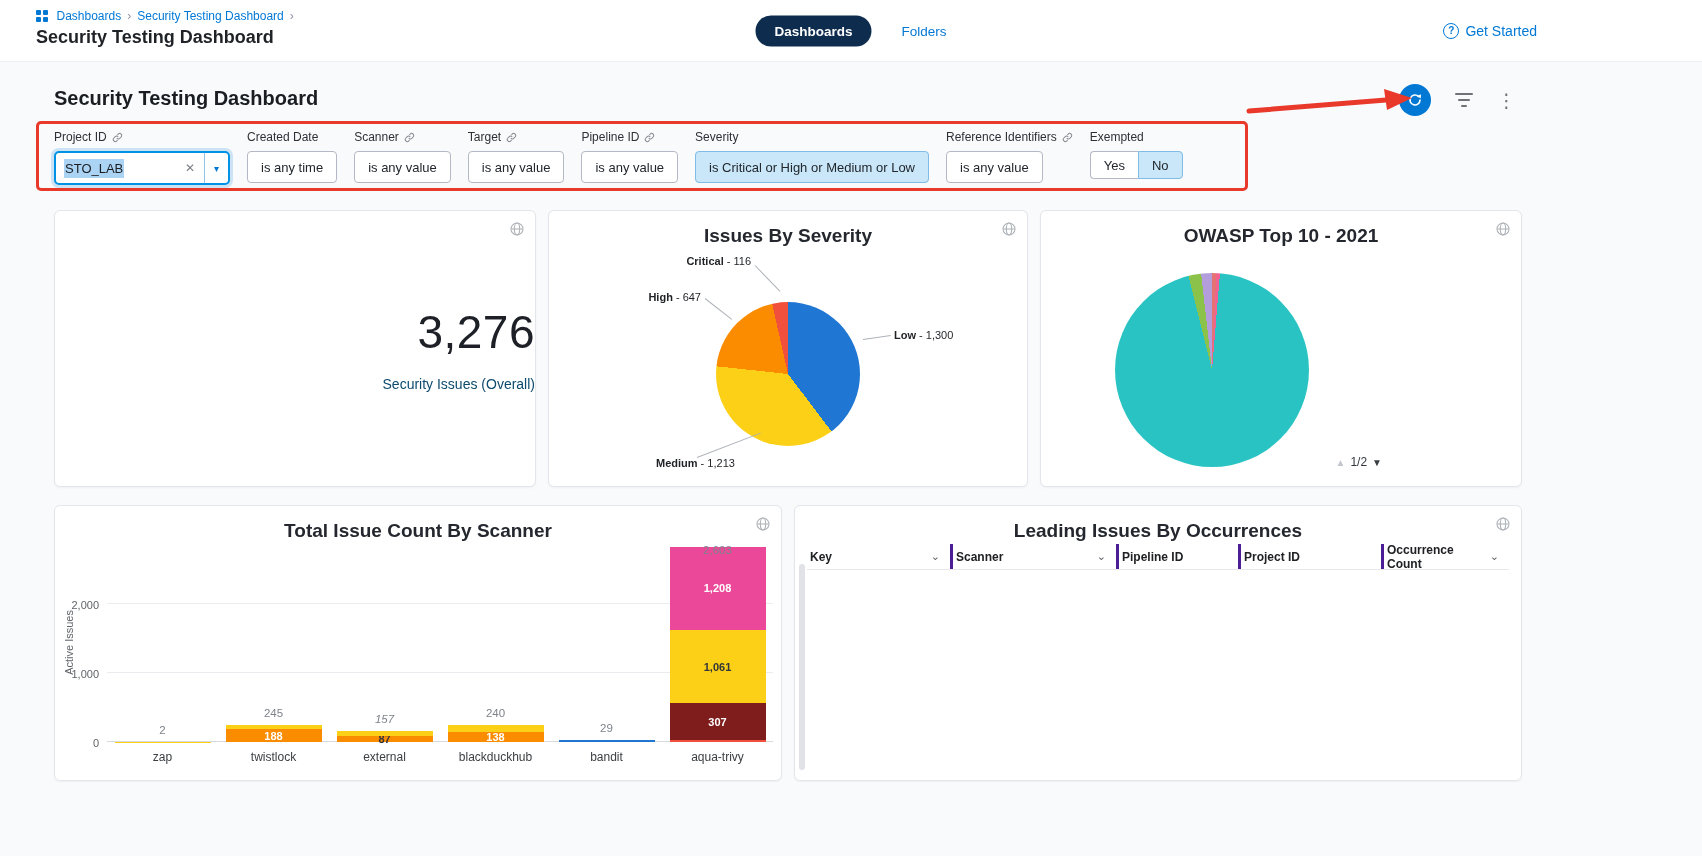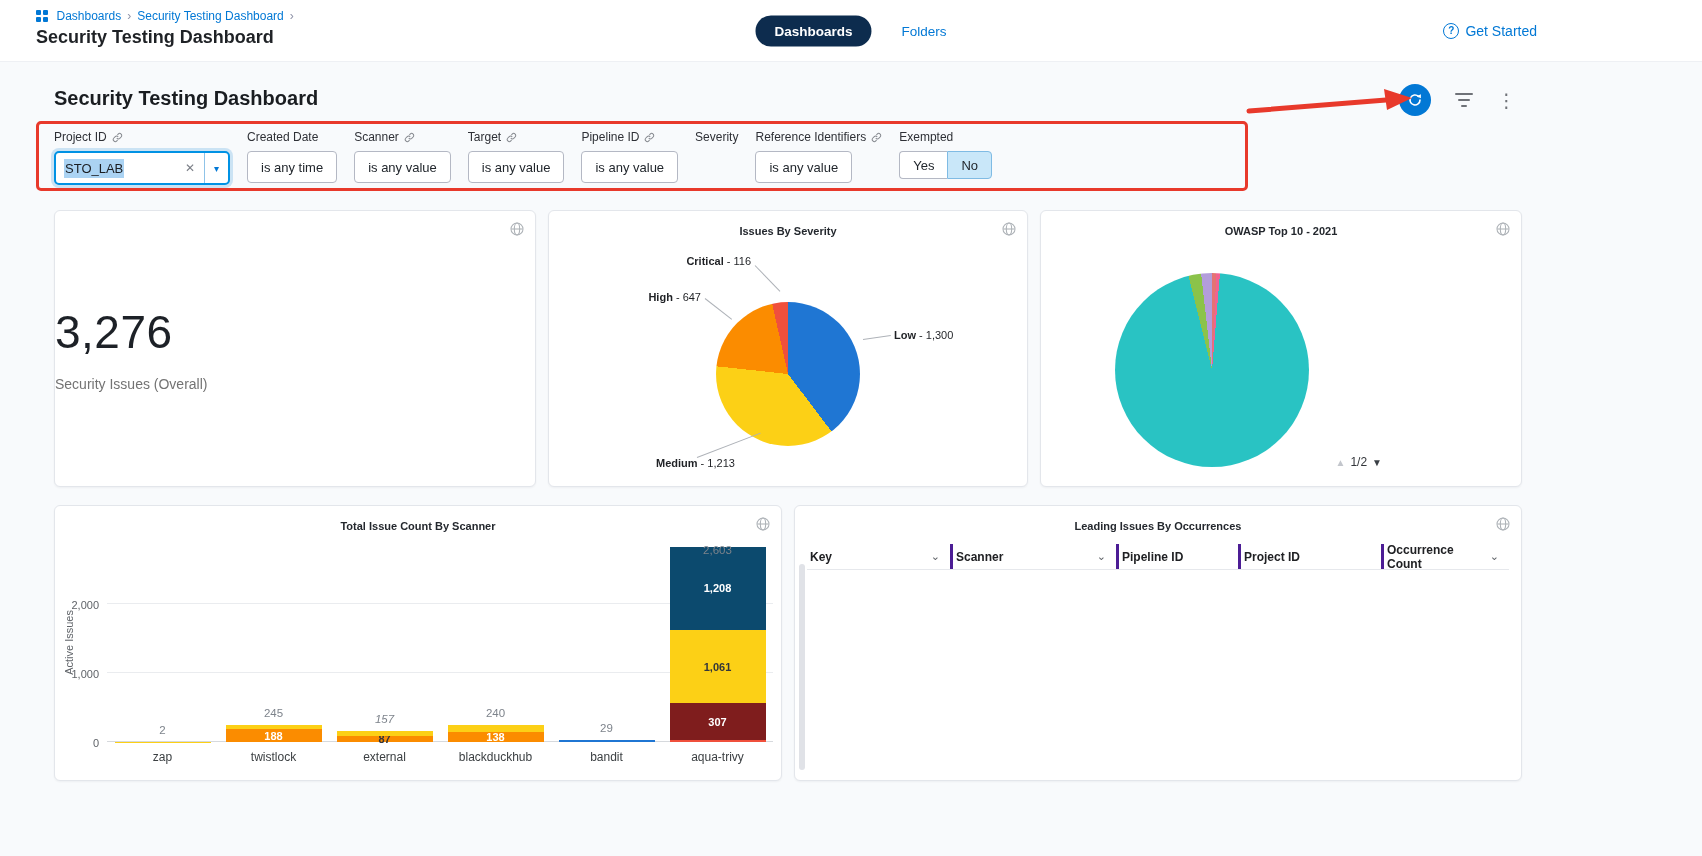--- a/index.html
+++ b/index.html
@@ -47,25 +47,25 @@
   .seg{padding:0 13px;background:#fff;border:1px solid #b4b8c4;font-size:13px;color:#22272d;cursor:pointer;font-family:inherit}
   .seg:first-child{border-radius:4px 0 0 4px;border-right:none}
   .seg:last-child{border-radius:0 4px 4px 0}
   .seg.selected{background:#c9e7f9;border-color:#7fbbe4}
 
   
   .row1{position:absolute;left:54px;top:148px;display:grid;grid-template-columns:482px 480px 482px;grid-gap:12px;height:277px}
   .row2{position:absolute;left:54px;top:443px;display:grid;grid-template-columns:728px 728px;grid-gap:12px;height:276px}
   .tile{position:relative;background:#fff;border:1px solid #e3e6eb;border-radius:6px;box-shadow:0 1px 2px rgba(40,41,61,.05)}
   .tile-globe{position:absolute;top:10px;right:10px;background:none;border:none;cursor:pointer;opacity:.8;z-index:5}
-  .tile-title{position:absolute;top:14px;left:0;right:0;text-align:center;font-size:11px;font-weight:700;color:#24282e}
-
-  .tile-metric{display:flex;flex-direction:column;align-items:flex-start;justify-content:center}
+  .tile-title{position:absolute;top:14px;left:0;right:0;text-align:center;font-size:19px;font-weight:700;color:#24282e}
+
+  .tile-metric{display:flex;flex-direction:column;align-items:flex-end;justify-content:center}
   .metric-value{font-size:46px;color:#1d2127;letter-spacing:.5px}
-  .metric-label{font-size:14px;color:#737373;margin-top:17px}
+  .metric-label{font-size:14px;color:#0c4a6e;margin-top:17px}
 
   .pie{border-radius:50%;position:absolute;cursor:pointer}
   .severity-pie{left:167px;top:91px;width:144px;height:144px}
   .owasp-pie{left:74px;top:62px;width:194px;height:194px}
   .pie-label{position:absolute;font-size:11px;color:#1f2125;white-space:nowrap}
   .pie-label b{font-weight:700}
   .lbl-critical{top:44px;left:90px;width:112px;text-align:right}
   .lbl-high{top:80px;left:40px;width:112px;text-align:right}
   .lbl-low{top:118px;left:345px}
   .lbl-medium{top:246px;left:107px}
@@ -210,20 +210,21 @@
             <path d="M13.5 10.5a4.5 4.5 0 0 0-6.4-.4l-3 3a4.5 4.5 0 0 0 6.4 6.4l1.7-1.7"></path>
           </svg>
         </div>
         <button class="filter-btnv">is any value</button>
       </div>
 
       <div class="filter">
         <div class="filter-label-row">
           <span class="filter-label">Severity</span>
         </div>
+        <button class="filter-btnv blue">is Critical or High or Medium or Low</button>
       </div>
 
       <div class="filter">
         <div class="filter-label-row">
           <span class="filter-label">Reference Identifiers</span>
           <svg class="link-icon" width="11" height="11" viewBox="0 0 24 24" fill="none" stroke="#85888e" stroke-width="2.2">
             <path d="M10.5 13.5a4.5 4.5 0 0 0 6.4.4l3-3a4.5 4.5 0 0 0-6.4-6.4l-1.7 1.7"></path>
             <path d="M13.5 10.5a4.5 4.5 0 0 0-6.4-.4l-3 3a4.5 4.5 0 0 0 6.4 6.4l1.7-1.7"></path>
           </svg>
         </div>
@@ -356,21 +357,21 @@
               </div>
               <div class="bar-slot">
                 <div class="bar-stack">
                   <div class="bar-seg" style="height: 1.86207px; background: rgb(240, 80, 60);"></div>
                   <div class="bar-seg" style="height: 37px; background: #7f1d1d;">
                     <span class="seg-label" style="color: rgb(255, 255, 255);">307</span>
                   </div>
                   <div class="bar-seg" style="height: 73.1724px; background: rgb(252, 208, 22);">
                     <span class="seg-label" style="color: rgb(51, 54, 59);">1,061</span>
                   </div>
-                  <div class="bar-seg" style="height: 83.3103px; background: #0c4a6e; text-decoration: underline;">
+                  <div class="bar-seg" style="height: 83.3103px; background: #ec4899; text-decoration: underline;">
                     <span class="seg-label" style="color: rgb(255, 255, 255);">1,208</span>
                   </div>
                 </div>
                 <div class="bar-total" style="bottom: 185.517px;">2,603</div>
               </div>
             </div>
           </div>
         <div class="x-labels">
             <div class="x-label">zap</div>
             <div class="x-label">twistlock</div>

